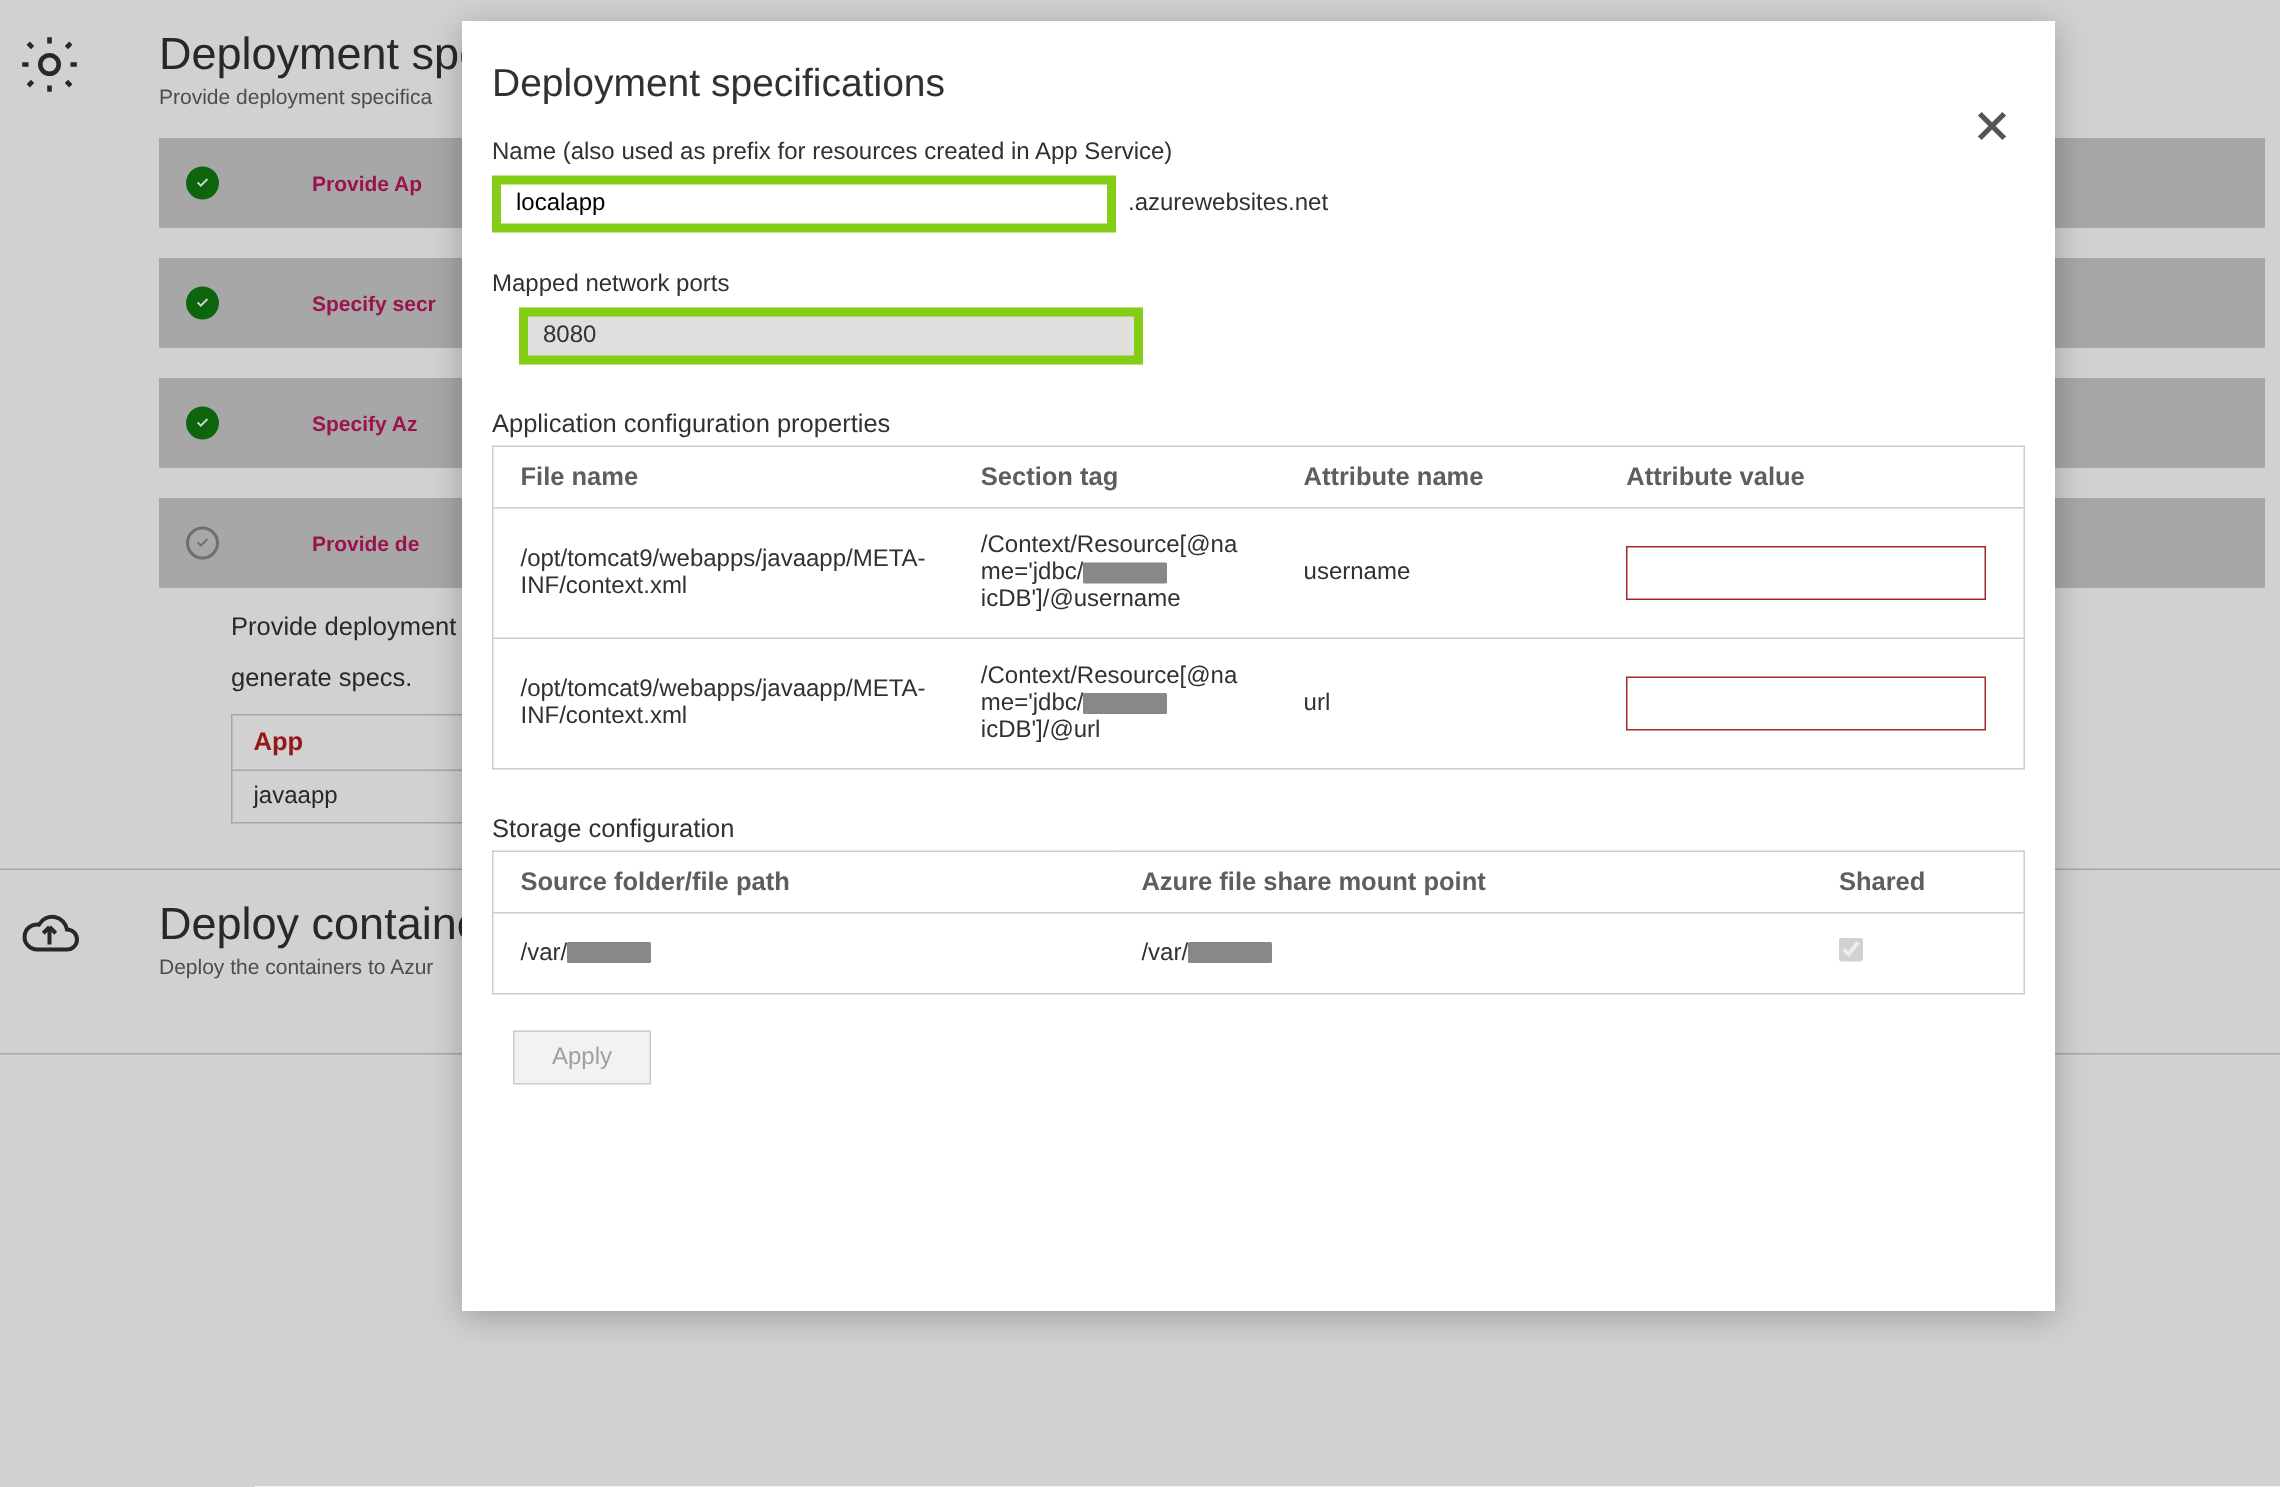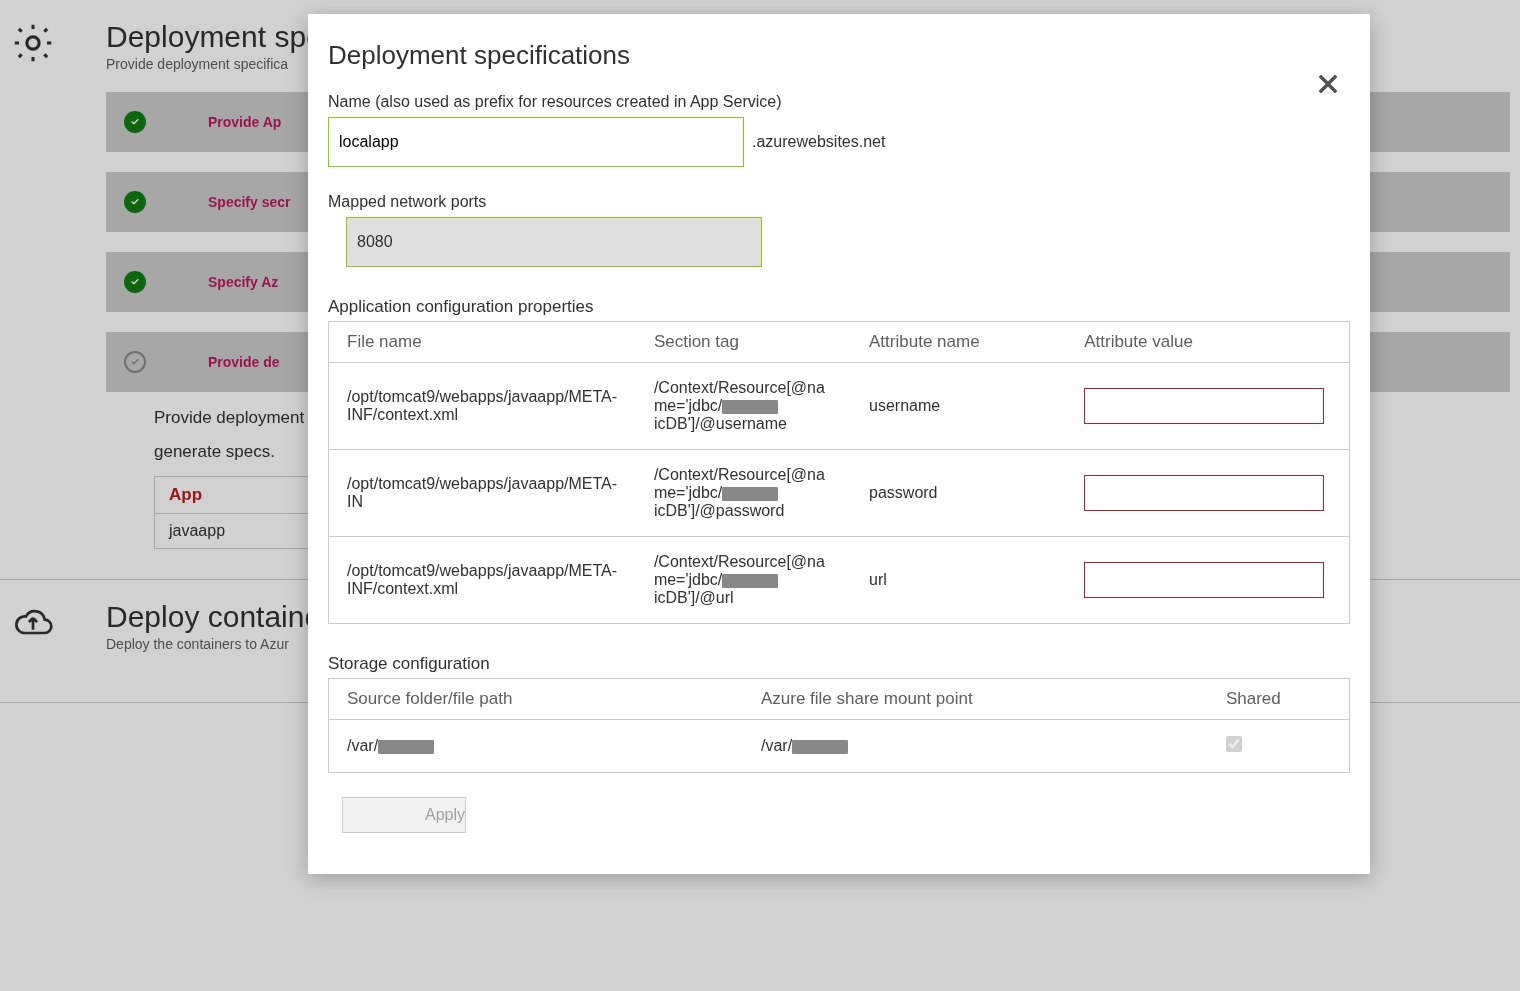--- a/index.html
+++ b/index.html
@@ -132,22 +132,22 @@
     color: #323130;
     margin-bottom: 6px;
   }
   .field-row {
     display: flex;
     align-items: center;
     margin-bottom: 26px;
   }
   .text-input {
     width: 416px;
-    height: 50px;
-    border: 1px solid #84cc16;
+    height: 38px;
+    border: 6px solid #84cc16;
     padding: 0 10px;
     font-size: 16px;
     font-family: inherit;
     background: #fff;
   }
   .text-input.disabled {
     background: #e1dfdd;
     color: #323130;
     margin-left: 18px;
   }
@@ -162,21 +162,21 @@
     margin-bottom: 4px;
   }
   .cfg-table {
     border: 1px solid #ccc;
     width: 100%;
     border-collapse: collapse;
   }
   .cfg-table th {
     text-align: left;
     font-size: 17px;
-    font-weight: 400;
+    font-weight: 700;
     color: #605e5c;
     padding: 10px 18px;
     border-bottom: 1px solid #ccc;
   }
   .cfg-table td {
     font-size: 16px;
     padding: 16px 18px;
     border-bottom: 1px solid #ccc;
     vertical-align: middle;
     word-break: break-word;
@@ -196,28 +196,27 @@
     height: 14px;
     vertical-align: middle;
     border-radius: 1px;
   }
   .chk {
     width: 16px; height: 16px;
   }
   .apply-btn {
     margin-top: 24px;
     margin-left: 14px;
-    width: 124px;
+    width: 92px;
     height: 36px;
     border: 1px solid #ccc;
     background: #f3f2f1;
     color: #a19f9d;
     font-size: 16px;
     cursor: default;
-    text-align: right;
   }
   .col-file { width: 300px; }
   .col-sect { width: 210px; }
   .col-attr { width: 210px; }
   .col-val  { width: 270px; }
   .storage-col-src { width: 410px; }
   .storage-col-mnt { width: 460px; }
   .storage-col-shr { width: 140px; }
 </style>
 </head>
@@ -325,26 +324,20 @@
       </tr>
     </thead>
     <tbody>
       <tr>
         <td>/opt/tomcat9/webapps/javaapp/META-INF/context.xml</td>
         <td><span>/Context/Resource[@name='jdbc/</span><span class="redact" style="width:56px"></span><span>icDB']/@username</span></td>
         <td>username</td>
         <td><input class="val-input" value="" style=""></td>
       </tr>
       <tr>
-        <td>/opt/tomcat9/webapps/javaapp/META-IN</td>
-        <td><span>/Context/Resource[@name='jdbc/</span><span class="redact" style="width:56px"></span><span>icDB']/@password</span></td>
-        <td>password</td>
-        <td><input class="val-input" value="" style=""></td>
-      </tr>
-      <tr>
         <td>/opt/tomcat9/webapps/javaapp/META-INF/context.xml</td>
         <td><span>/Context/Resource[@name='jdbc/</span><span class="redact" style="width:56px"></span><span>icDB']/@url</span></td>
         <td>url</td>
         <td><input class="val-input" value="" style=""></td>
       </tr>
     </tbody>
   </table>
 
   <div class="section-hdr">Storage configuration</div>
   <table class="cfg-table">

